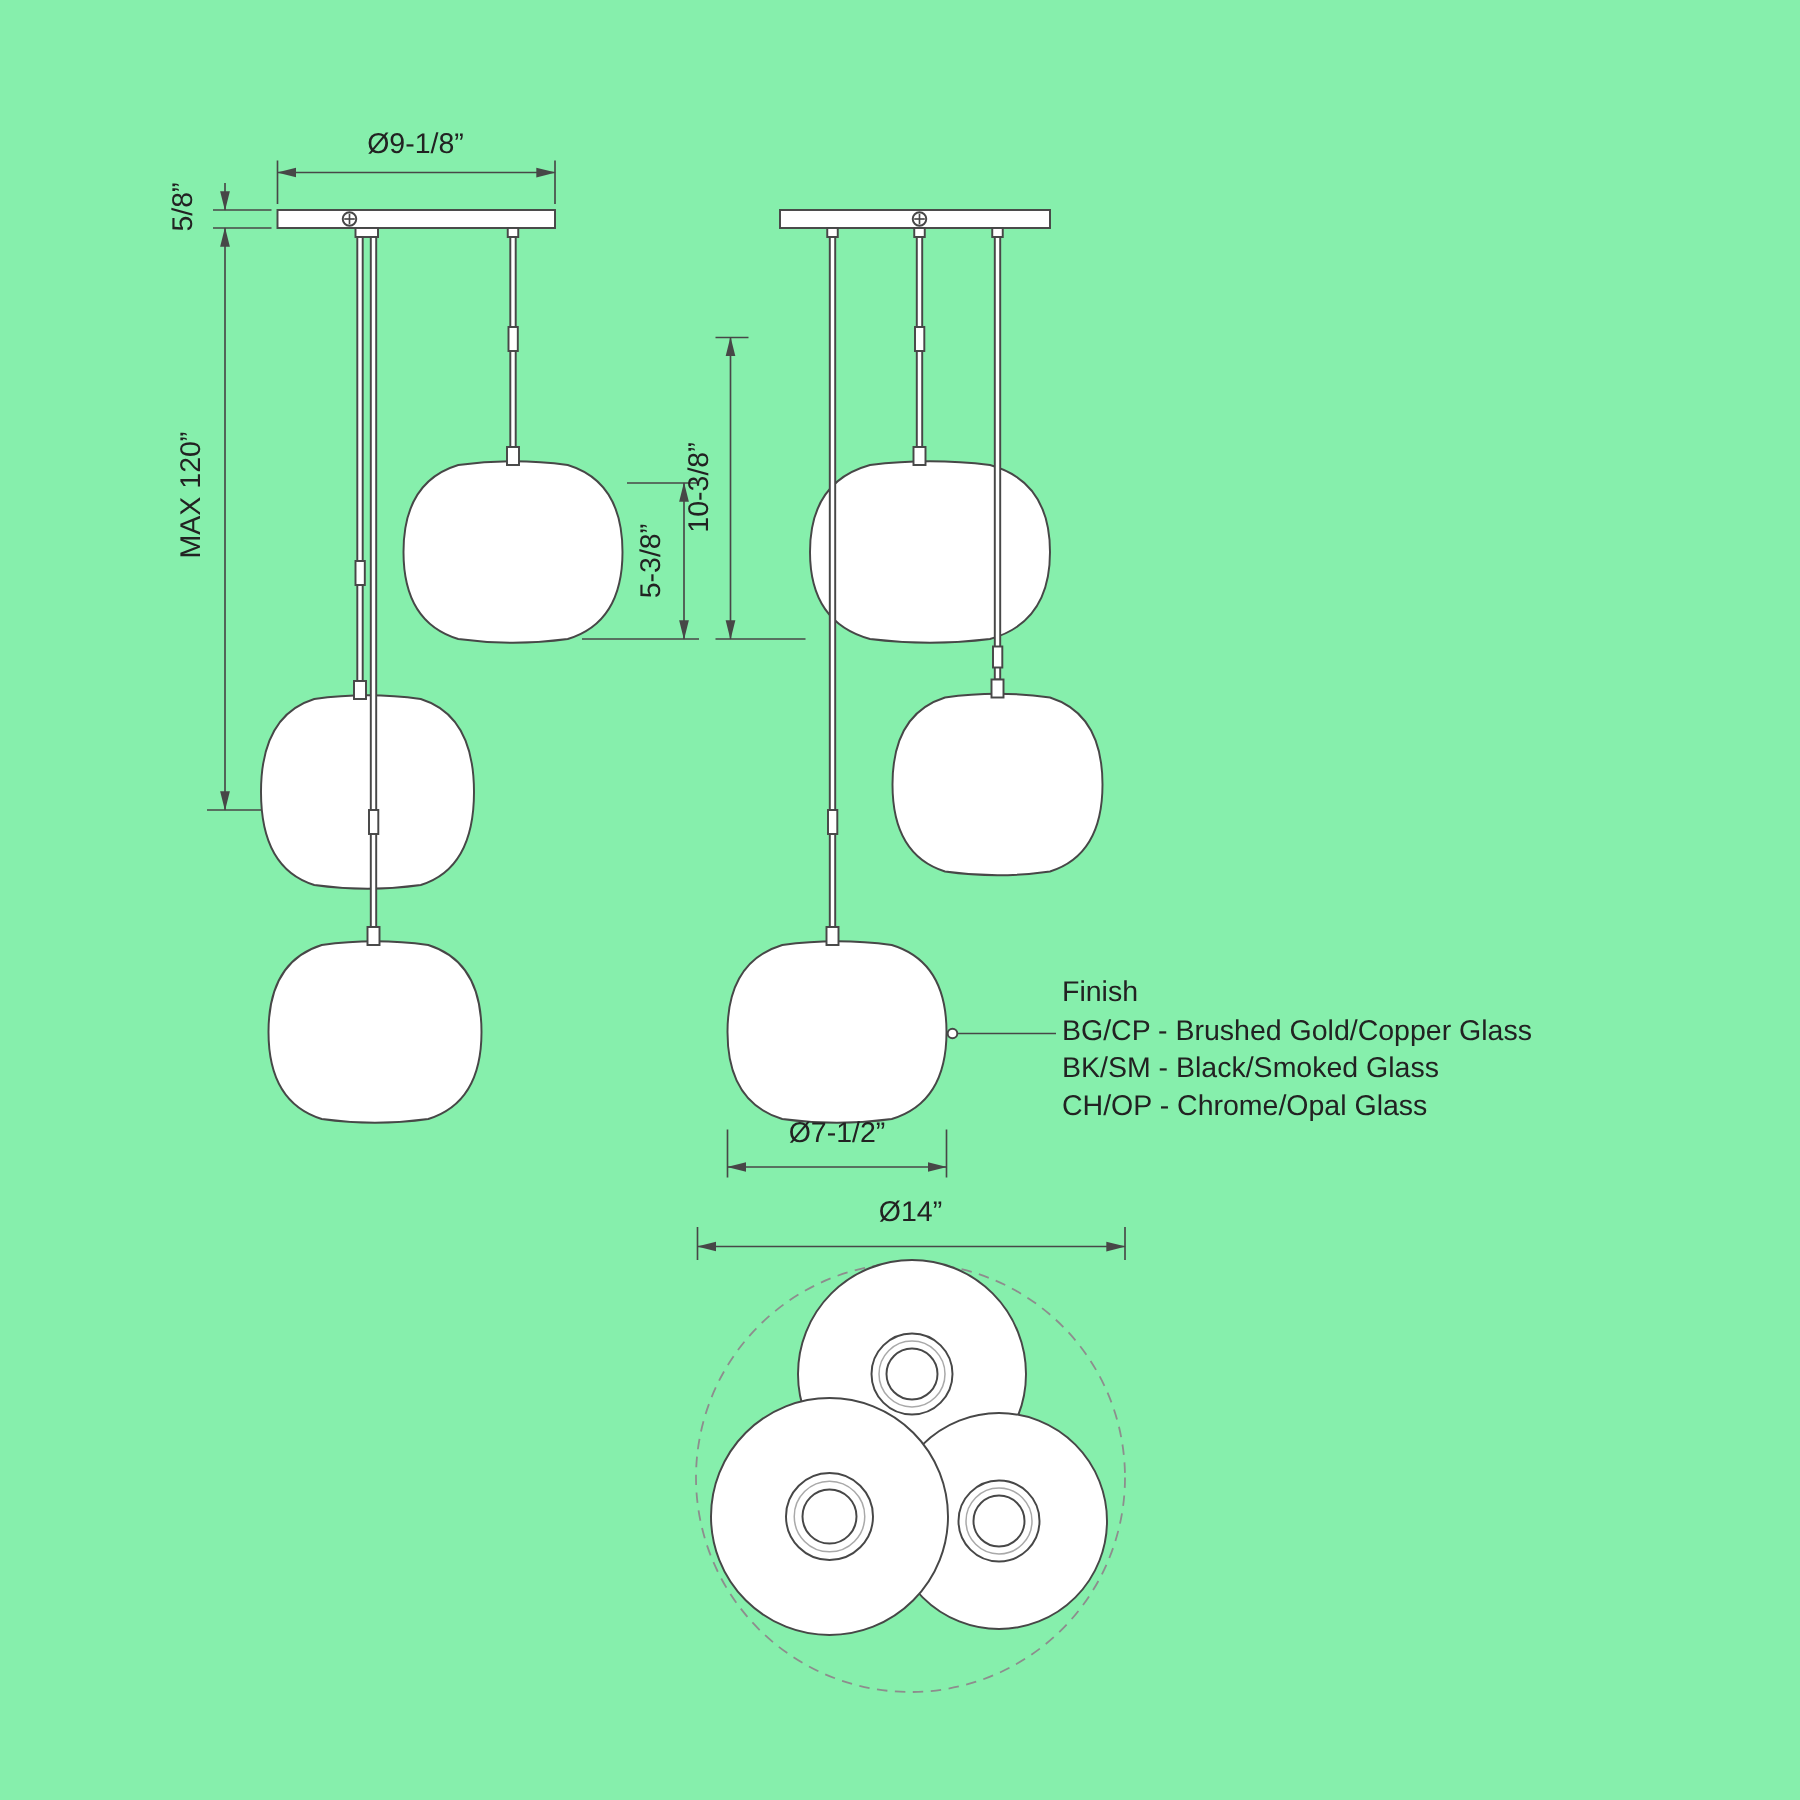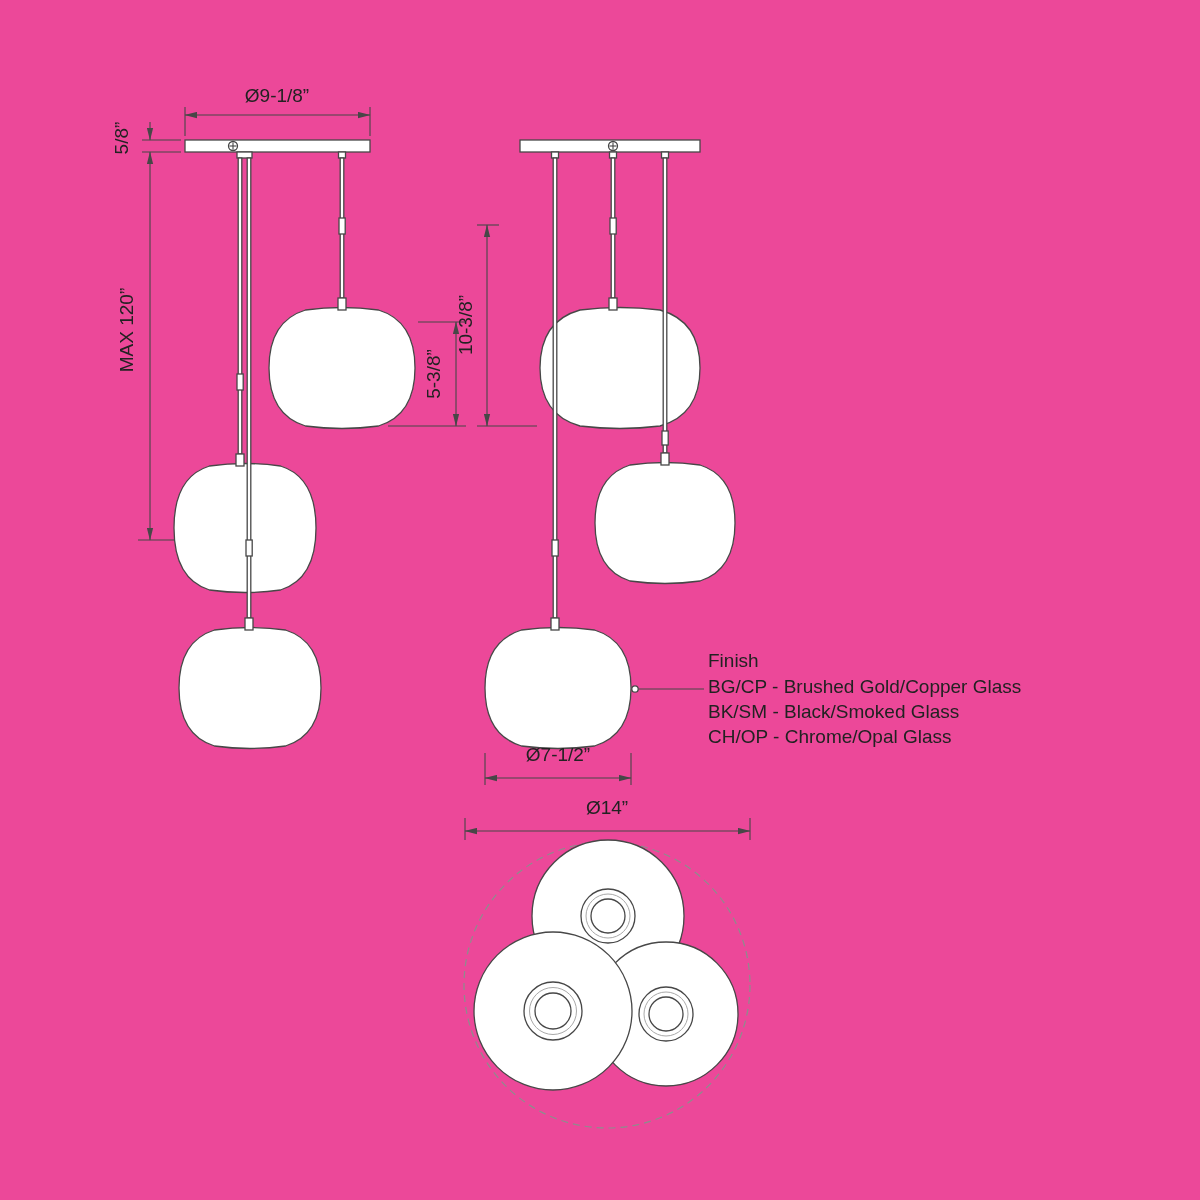--- a/index.html
+++ b/index.html
@@ -1,16 +1,16 @@
 <!DOCTYPE html>
 <html><head>
 <meta charset="utf-8">
 <style>
   html,body{margin:0;padding:0;background:#ffffff;}
-  .page{position:relative;width:1200px;height:1200px;background:#ec4899;overflow:hidden;}
+  .page{position:relative;width:1200px;height:1200px;background:#86efac;overflow:hidden;}
   svg{display:block;}
   text{font-family:"Liberation Sans", sans-serif;font-size:19px;fill:#222;}
   .geo{stroke:#474747;stroke-width:1.3;fill:none;}
   .fillw{stroke:#474747;stroke-width:1.3;fill:#fff;}
   .dim{stroke:#474747;stroke-width:1.1;fill:none;}
   .dash{stroke:#8d8d8d;stroke-width:1.2;fill:none;stroke-dasharray:7 5;}
   .ring-mid{stroke:#a9a9a9;stroke-width:1;fill:none;}
 </style>
 </head>
 <body>

